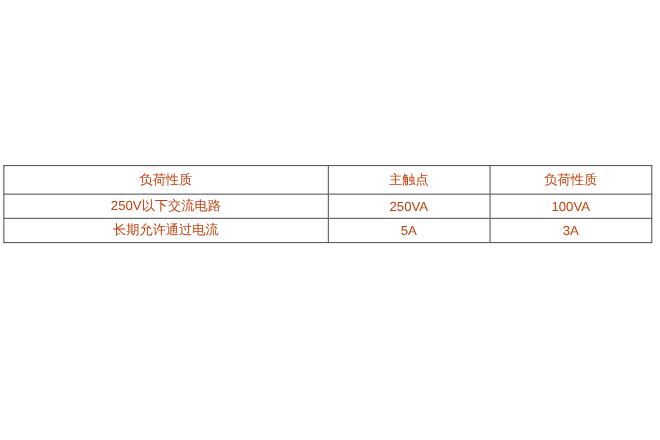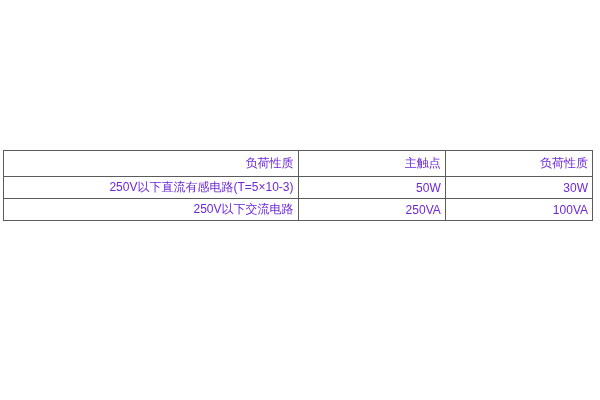--- a/index.html
+++ b/index.html
@@ -21,25 +21,25 @@
     width: 590px;
   }
   table.spec-table {
     width: 100%;
     border-collapse: collapse;
     table-layout: fixed;
   }
   table.spec-table th,
   table.spec-table td {
     border: 1px solid #5b5b5b;
-    text-align: right;
+    text-align: center;
     vertical-align: middle;
     font-size: 12px;
     font-weight: normal;
-    color: #6d28d9;
+    color: #c2410c;
     padding: 0 4px;
     background: #ffffff;
     white-space: nowrap;
     overflow: hidden;
   }
   table.spec-table th { height: 25px; }
   table.spec-table td { height: 21px; }
   col.c1 { width: 50%; }
   col.c2 { width: 25%; }
   col.c3 { width: 25%; }
@@ -56,24 +56,24 @@
     </colgroup>
     <thead>
       <tr>
         <th>负荷性质</th>
         <th>主触点</th>
         <th>负荷性质</th>
       </tr>
     </thead>
     <tbody>
       <tr>
-        <td>250V以下直流有感电路(T=5×10-3)</td>
-        <td>50W</td>
-        <td>30W</td>
-      </tr>
-      <tr>
         <td>250V以下交流电路</td>
         <td>250VA</td>
         <td>100VA</td>
+      </tr>
+      <tr>
+        <td>长期允许通过电流</td>
+        <td>5A</td>
+        <td>3A</td>
       </tr>
     </tbody>
   </table>
 </div>
 
 </body></html>

